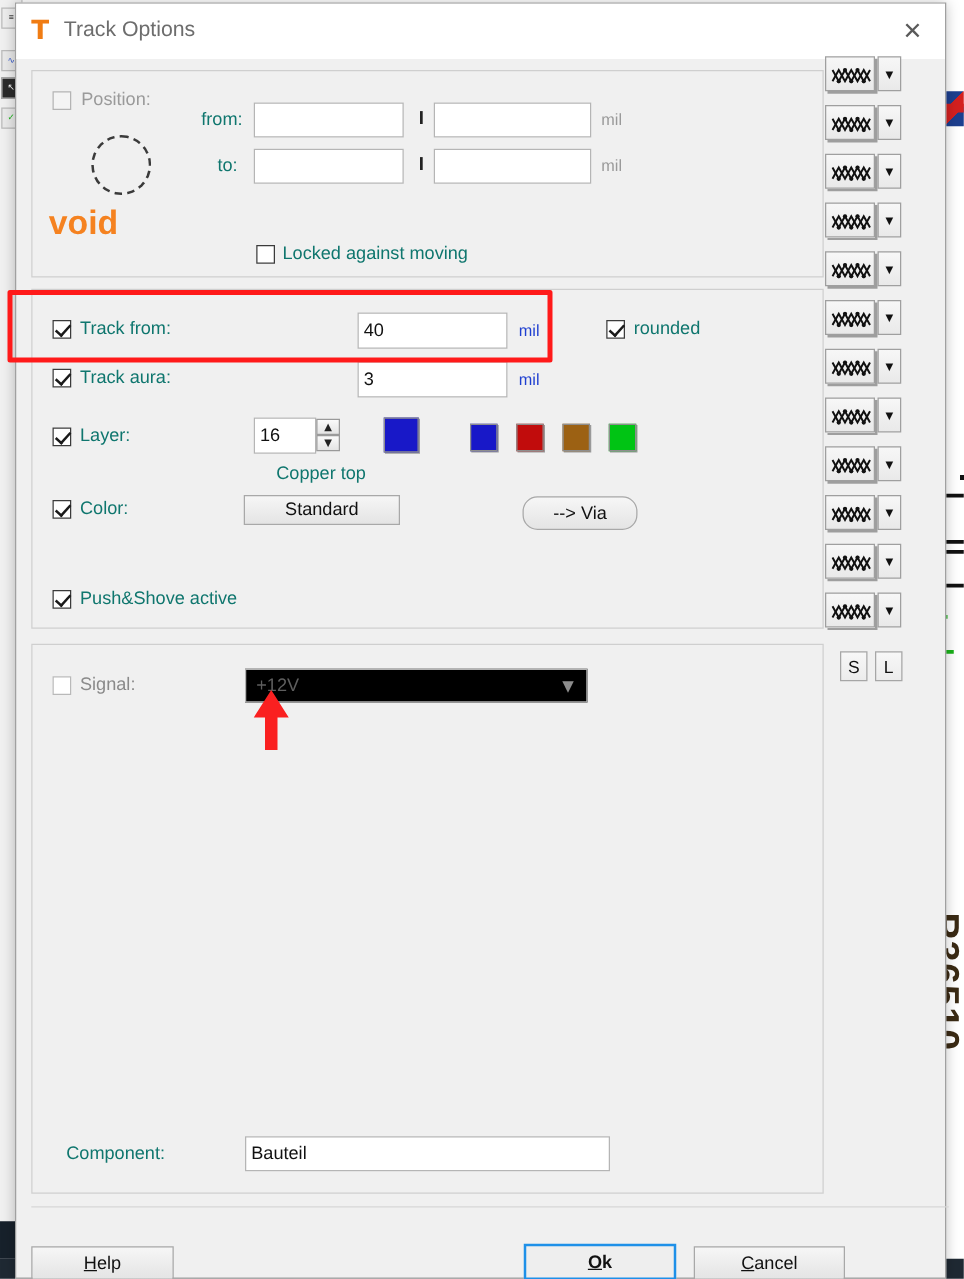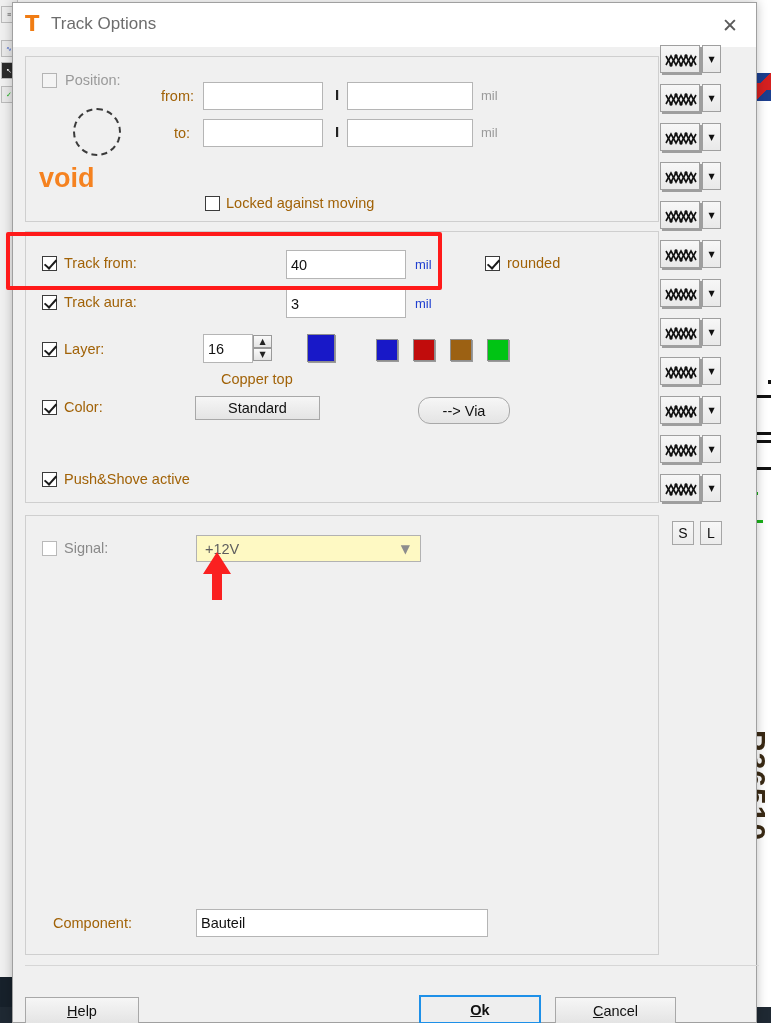--- a/index.html
+++ b/index.html
@@ -101,21 +101,21 @@
   .group {
     position: absolute;
     background: #f0f0f0;
     border: 1px solid #cfcfcf;
   }
   #grp-position { left: 12px; top: 53px; width: 634px; height: 166px; }
   #grp-track    { left: 12px; top: 228px; width: 634px; height: 272px; }
   #grp-signal   { left: 12px; top: 512px; width: 634px; height: 440px; }
 
   
-  .lbl { position: absolute; font-size: 14.5px; color: #a16207; white-space: nowrap; }
+  .lbl { position: absolute; font-size: 14.5px; color: #0f766e; white-space: nowrap; }
   .lbl-dim { color: #9a9a9a; }
   .lbl-blue { color: #1f3fd0; font-size: 13px; }
 
   
   .cb {
     position: absolute; width: 15px; height: 15px;
     background: #fff; border: 1px solid #3b3b3b;
   }
   .cb.checked:after {
     content: ""; position: absolute; left: 4px; top: 0px;
@@ -184,22 +184,22 @@
     border: 1px solid #a8a8a8;
     font-size: 14.5px; color: #111;
     display: flex; align-items: center; justify-content: center;
     font-family: "Liberation Sans", sans-serif;
     cursor: pointer;
   }
   .btn.focused { border: 2px solid #1e90e8; background: #eeeeee; }
 
   
   #signal-combo {
-    position: absolute; left: 183px; top: 532px; width: 225px; height: 27px;
-    background: #fef9c3; border: 1px solid #b2b2b2;
+    position: absolute; left: 183px; top: 532px; width: 274px; height: 27px;
+    background: #000000; border: 1px solid #b2b2b2;
     display: flex; align-items: center;
   }
   #signal-combo-text { padding-left: 8px; font-size: 14.5px; color: #5e5e5e; }
   #signal-combo-arrow {
     position: absolute; right: 10px; top: 6px;
     font-size: 12px; color: #8d8d8d; font-family: "DejaVu Sans", sans-serif;
   }
 
   
   #side-col {

